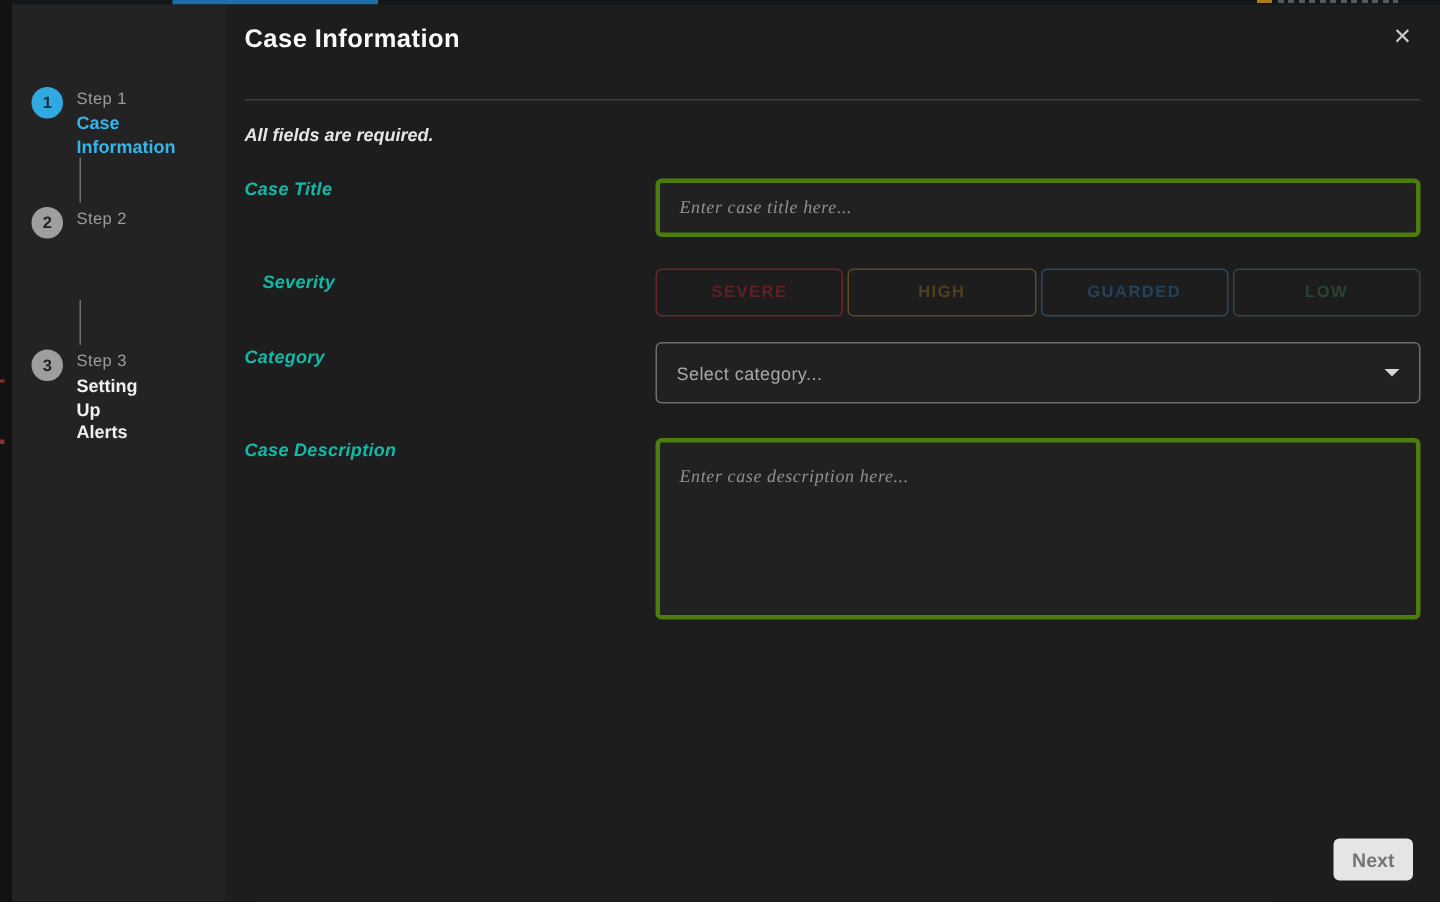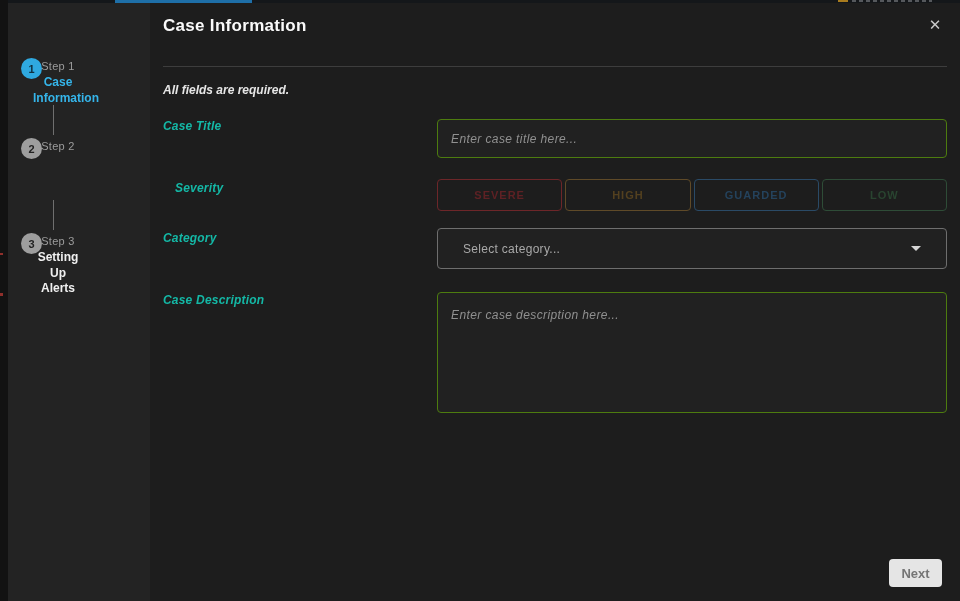--- a/index.html
+++ b/index.html
@@ -24,21 +24,21 @@
 
   
   .step { position: absolute; left: 13px; width: 125px; }
   .step-1 { top: 55px; }
   .step-2 { top: 135px; }
   .step-3 { top: 230px; }
   .step-circle { position: absolute; left: 0; top: 0; width: 21px; height: 21px; border-radius: 50%;
     background: #9e9e9e; color: #222222; font-size: 11px; font-weight: 700;
     display: flex; align-items: center; justify-content: center; }
   .step-1 .step-circle { background: #2fa9e0; color: #10303f; }
-  .step-text { position: absolute; left: 12px; top: 2px; width: 50px; text-align: center; }
+  .step-text { position: absolute; left: 30px; top: 2px; width: 50px; }
   .step-label { font-size: 11px; color: #9c9c9c; letter-spacing: 0.3px; margin-bottom: 3px; white-space: nowrap; }
   .step-name { font-size: 12px; font-weight: 700; color: #f0f0f0; line-height: 15.5px; overflow: visible; }
   .step-1 .step-name { color: #35b5ea; }
   .connector { position: absolute; left: 45px; width: 1px; height: 30px; background: #6f6f6f; }
   .connector-1 { top: 102px; }
   .connector-2 { top: 197px; }
 
   
   .dialog-title { position: absolute; left: 13px; top: 13px; font-size: 17px; font-weight: 700; color: #fafafa; letter-spacing: 0.3px; }
   .dialog-subtitle { position: absolute; left: 13px; top: 45px; font-size: 12px; font-weight: 600; color: #ececec; }
@@ -49,39 +49,39 @@
 
   
   .field-label { position: absolute; left: 13px; font-size: 12px; font-weight: 700; color: #14b8a6; letter-spacing: 0.2px; font-style: italic; }
   .label-title { top: 116px; }
   .label-severity { top: 178px; margin-left: 12px; }
   .label-category { top: 228px; }
   .label-description { top: 290px; }
 
   .text-input, .textarea-input {
     position: absolute; left: 287px; width: 510px; background: #212121;
-    border: 1px solid #4d7c0f; border-radius: 4px; color: #dddddd;
-    font-family: Liberation Sans, sans-serif; font-size: 12px; padding: 0 13px; outline: none; }
+    border: 3px solid #4d7c0f; border-radius: 4px; color: #dddddd;
+    font-family: Liberation Serif, serif; font-size: 12px; padding: 0 13px; outline: none; }
   .text-input { top: 116px; height: 39px; }
   .textarea-input { top: 289px; height: 121px; padding: 15px 13px; resize: none; }
   .text-input::placeholder, .textarea-input::placeholder { color: #909090; font-style: italic; letter-spacing: 0.4px; }
 
   .severity-row { position: absolute; left: 287px; top: 176px; width: 510px; height: 32px; display: flex; gap: 3px; }
   .sev-btn { flex: 1; border-radius: 4px; background: transparent; border: 1px solid;
     font-family: inherit; font-size: 11px; font-weight: 700; letter-spacing: 1px;
     display: flex; align-items: center; justify-content: center; cursor: pointer; }
   .sev-severe   { border-color: #6d2629; color: #5e2124; }
   .sev-high     { border-color: #5f4a28; color: #53401f; }
   .sev-elevated { border-color: #635323; color: #58491d; }
   .sev-guarded  { border-color: #2a4a66; color: #24425c; }
   .sev-low      { border-color: #2e4c37; color: #294430; }
 
   .select-box { position: absolute; left: 287px; top: 225px; width: 510px; height: 41px;
     background: #212121; border: 1px solid #6e6e6e; border-radius: 4px;
-    display: flex; align-items: center; padding: 0 25px; cursor: pointer; }
+    display: flex; align-items: center; padding: 0 13px; cursor: pointer; }
   .select-value { font-size: 12px; color: #a9a9a9; letter-spacing: 0.3px; }
   .select-caret { margin-left: auto; width: 0; height: 0;
     border-left: 5px solid transparent; border-right: 5px solid transparent; border-top: 5px solid #d6d6d6; }
 
   
   .next-btn { position: absolute; right: 18px; bottom: 14px; width: 53px; height: 28px;
     background: #e5e5e5; border: none; border-radius: 4px; color: #757575;
     font-family: inherit; font-size: 13px; font-weight: 700; cursor: default; }
 </style>
 </head>

